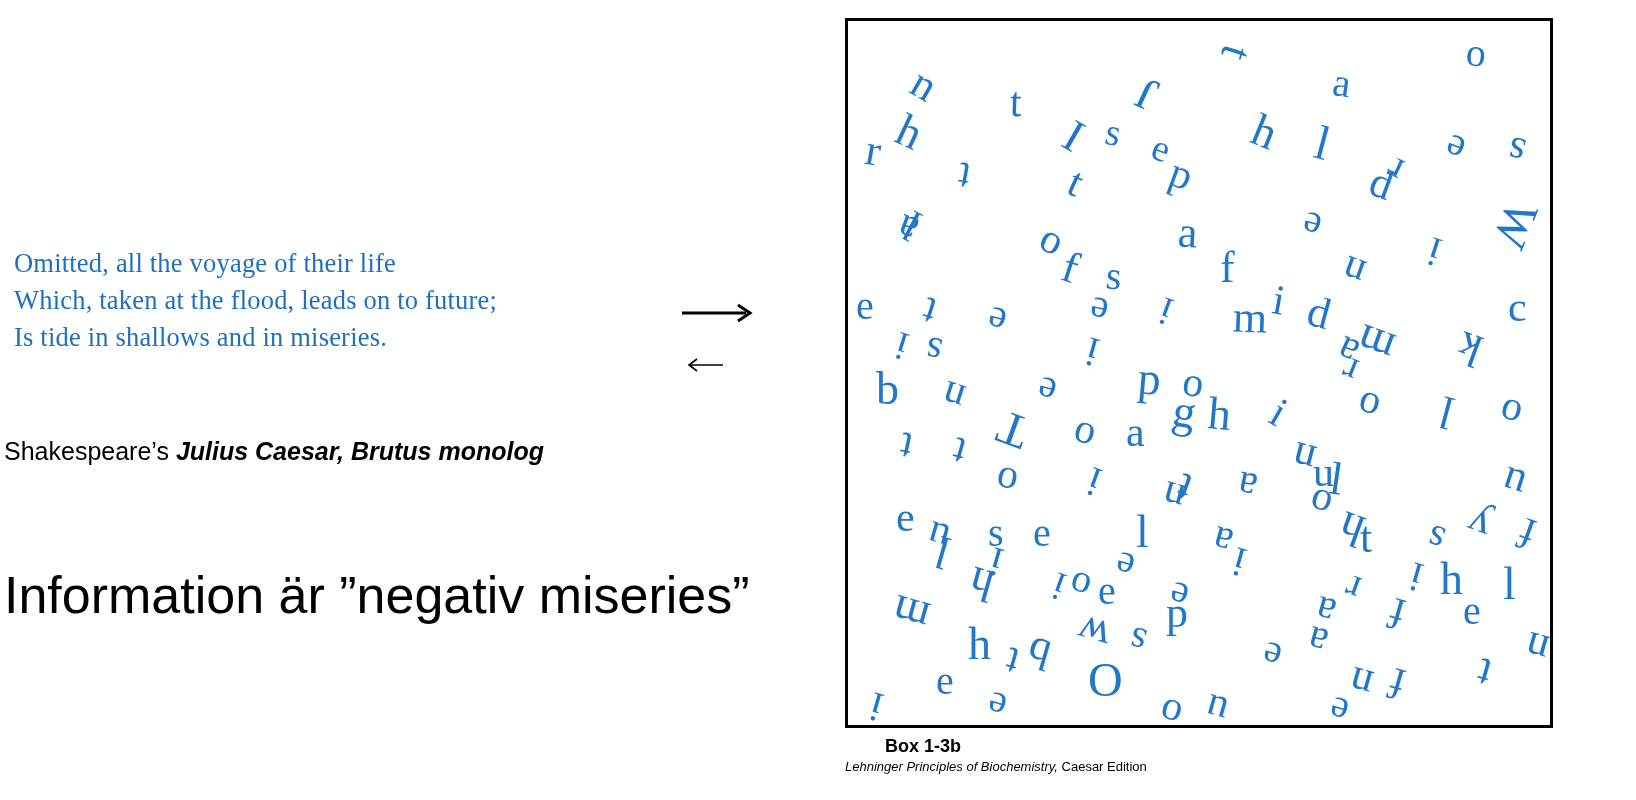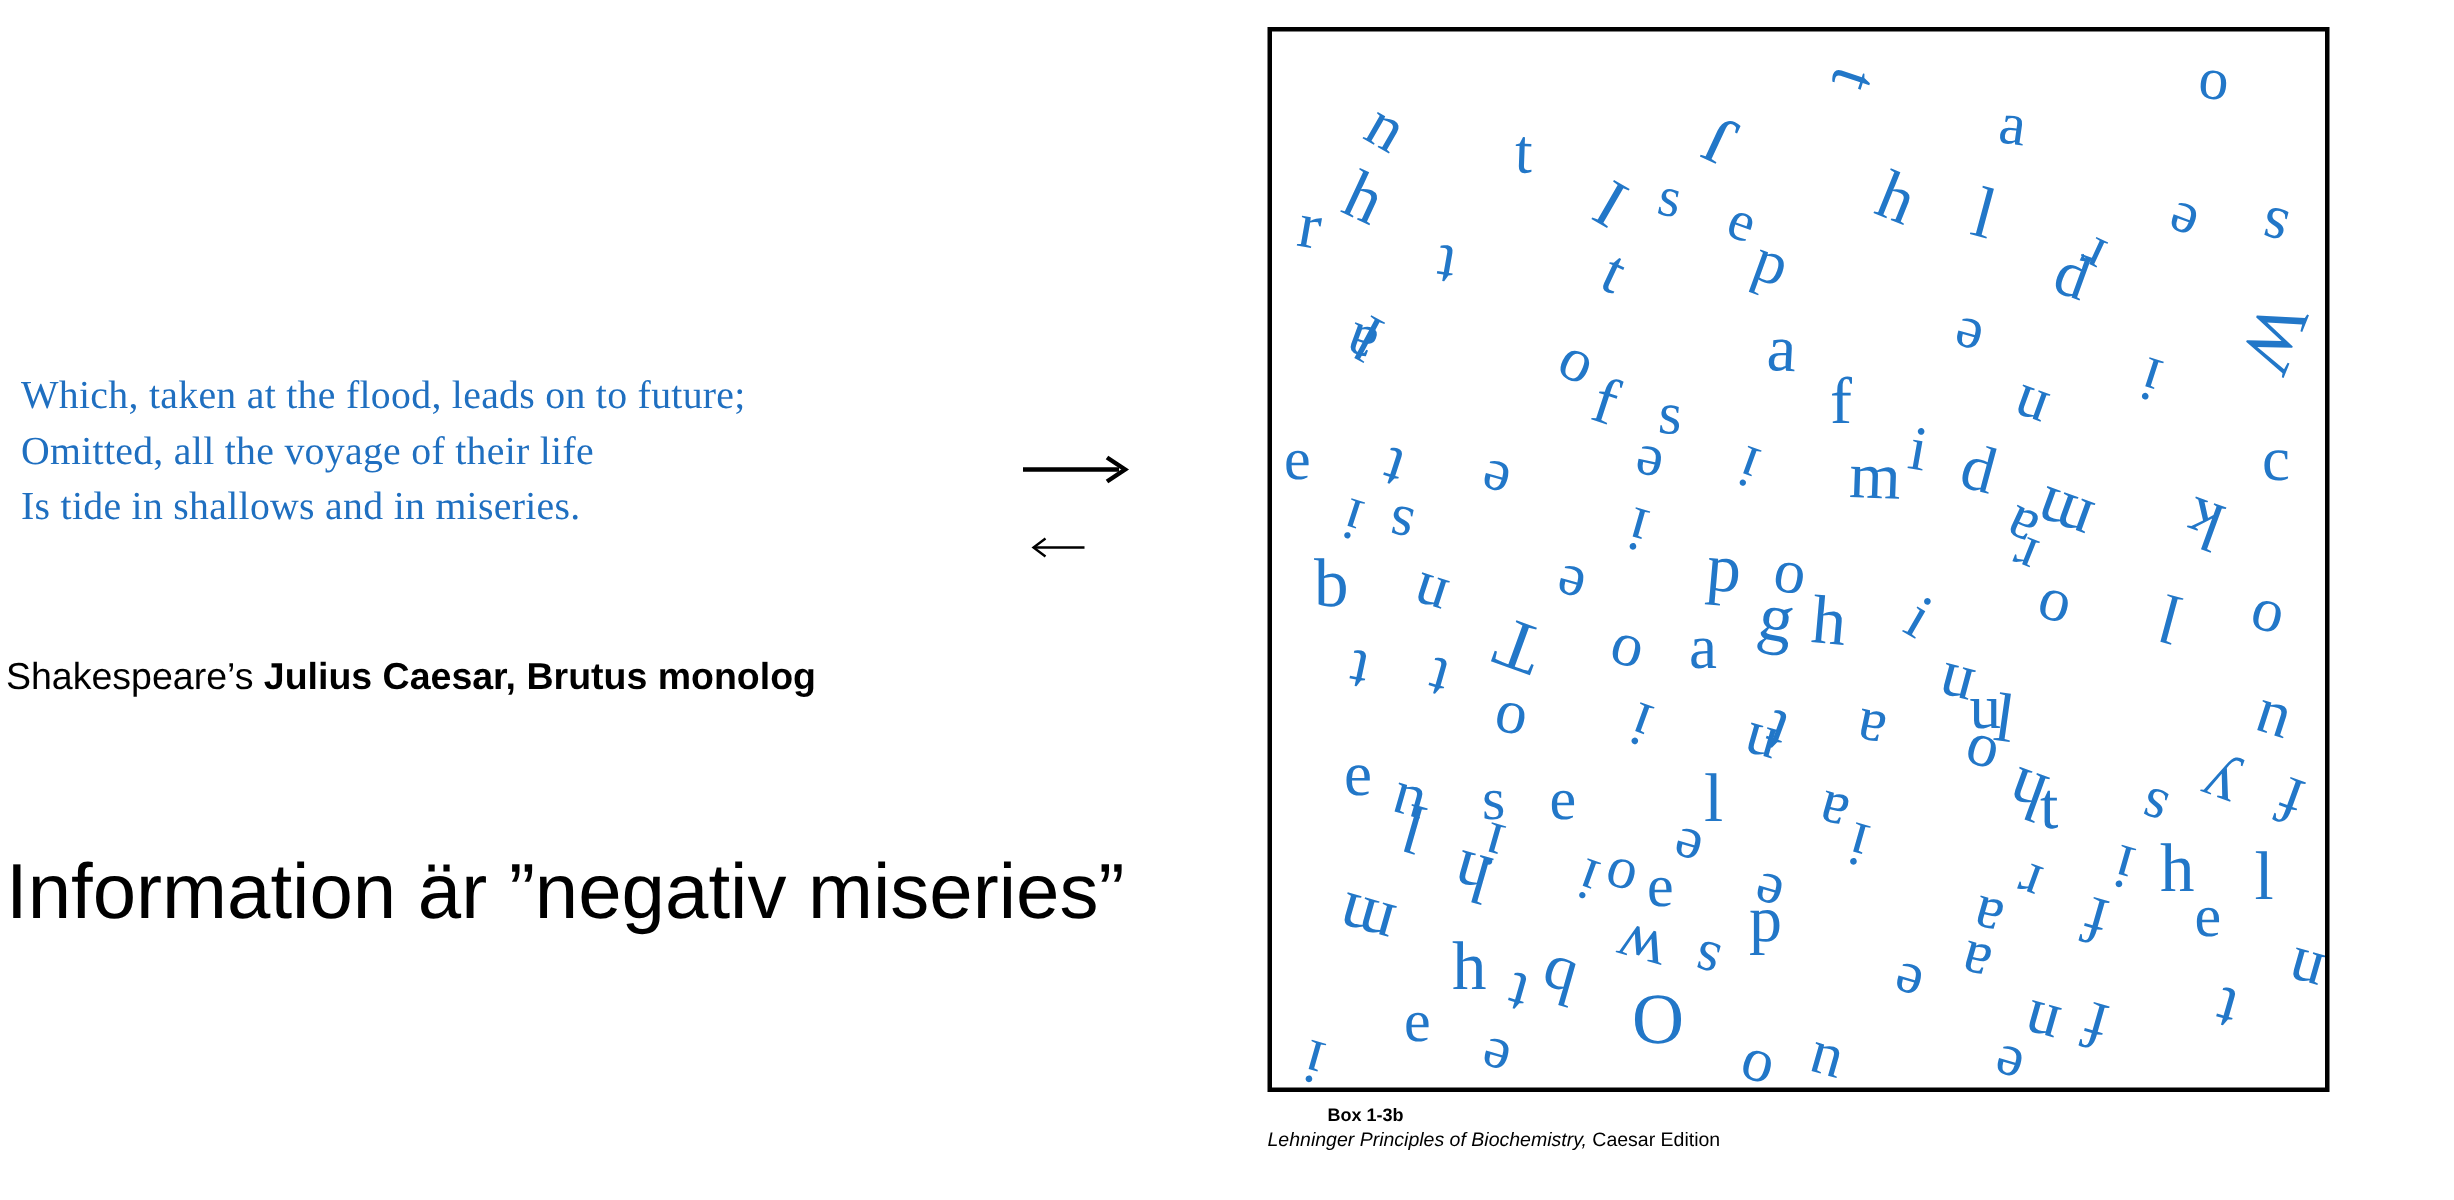--- a/index.html
+++ b/index.html
@@ -33,20 +33,21 @@
   .attribution {
     position: absolute;
     left: 4px;
     top: 437px;
     font-family: "Liberation Sans", sans-serif;
     font-size: 25px;
     color: #000000;
     white-space: nowrap;
   }
   .attribution .work {
+    font-style: italic;
     font-weight: bold;
     margin-top: 44px;
   }
 
   .headline {
     position: absolute;
     left: 4px;
     top: 565px;
     font-family: "Liberation Sans", sans-serif;
     font-size: 52px;
@@ -99,41 +100,41 @@
 
   .caption {
     position: absolute;
     left: 845px;
     top: 736px;
     width: 700px;
     font-family: "Liberation Sans", sans-serif;
     color: #000000;
   }
   .caption .cap-title {
-    font-size: 12px;
+    font-size: 18px;
     font-weight: bold;
     display: block;
     padding-left: 40px;
   }
   .caption .cap-sub {
     font-size: 13px;
     font-style: italic;
     display: block;
     margin-top: 2px;
   }
   .caption .cap-sub .nonital { font-style: normal; }
 </style>
 </head>
 <body>
 
 <div id="slide">
 
   <div class="quote">
+    <div>Omitted, all the voyage of their life</div>
     <div>Which, taken at the flood, leads on to future;</div>
-    <div>Omitted, all the voyage of their life</div>
     <div>Is tide in shallows and in miseries.</div>
   </div>
 
   <div class="attribution"><span>Shakespeare’s </span><span class="work">Julius Caesar, Brutus monolog</span></div>
 
   <div class="headline">Information är ”negativ miseries”</div>
 
   <div class="arrow-wrap">
     <svg class="arrow-right" viewBox="0 0 76 24">
       <line x1="2" y1="12" x2="66" y2="12" stroke="#000000" stroke-width="3"></line>

